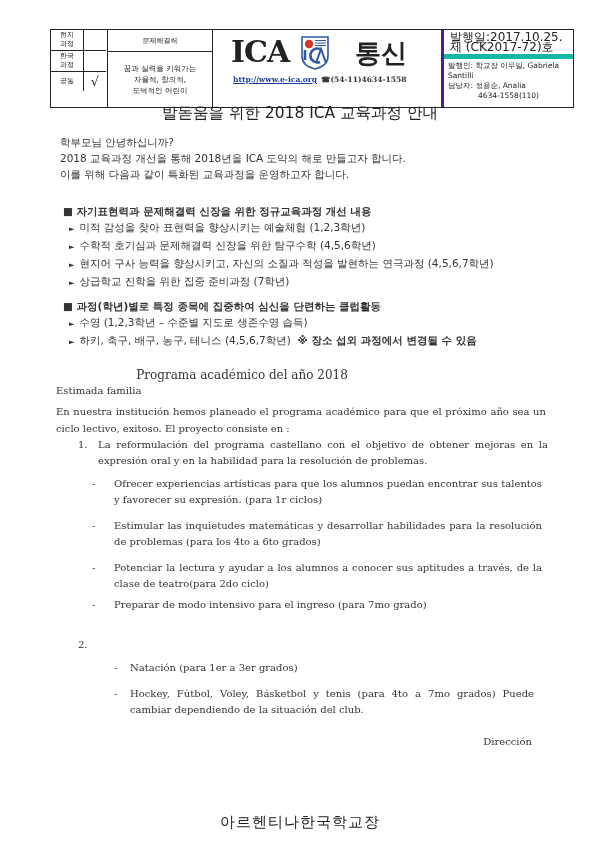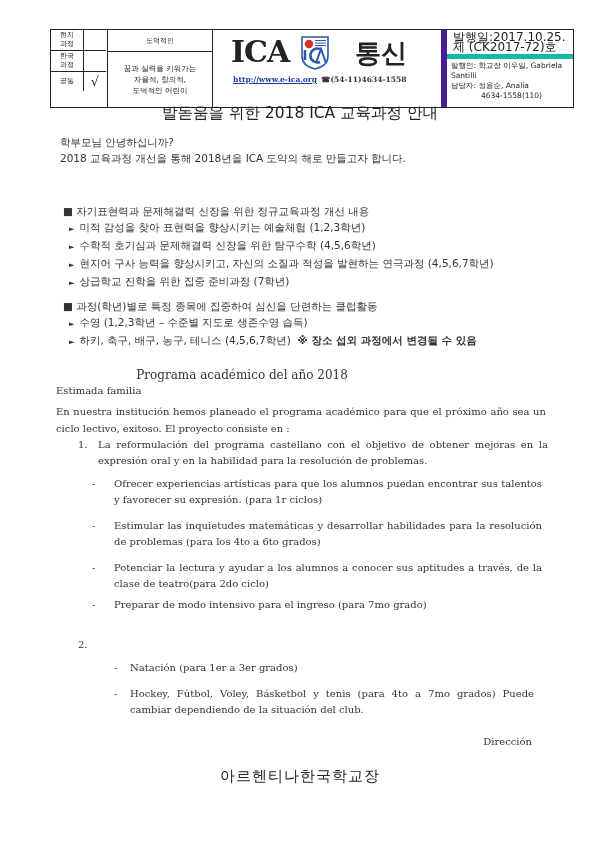--- a/index.html
+++ b/index.html
@@ -6,67 +6,67 @@
   body { width: 600px; height: 849px; position: relative; overflow: hidden; font-family: "DejaVu Sans", sans-serif; color: #222; }
   .hdr { position: absolute; left: 50px; top: 29px; width: 524px; height: 79px; border: 1px solid #222; display: flex; box-sizing: border-box; }
   .hdr-grid { width: 56px; border-right: 1px solid #222; display: grid; grid-template-columns: 33px 22px; grid-template-rows: 21px 21px 19px; }
   .hdr-grid .c { border-bottom: 1px solid #222; font-size: 7px; line-height: 9px; display: flex; align-items: center; justify-content: center; text-align: center; }
   .hdr-grid .c.l { border-right: 1px solid #222; }
   .hdr-grid .c.last { border-bottom: none; }
   .hdr-grid .check { font-size: 13px; }
   .hdr-goal { width: 104px; border-right: 1px solid #222; display: flex; flex-direction: column; }
   .hdr-goal .t { height: 21px; border-bottom: 1px solid #222; font-size: 7px; display: flex; align-items: center; justify-content: center; }
   .hdr-goal .b { flex: 1; font-size: 7.5px; line-height: 11px; display: flex; align-items: center; justify-content: center; text-align: center; }
-  .hdr-mid { width: 228px; border-right: 6px solid #4c1d95; position: relative; }
+  .hdr-mid { width: 228px; border-right: 3px solid #4c1d95; position: relative; }
   .ica { position: absolute; left: 18px; top: 4px; font-family: "DejaVu Serif", serif; font-weight: bold; font-size: 30px; letter-spacing: -1px; }
   .logo { position: absolute; left: 88px; top: 6px; width: 28px; height: 34px; }
   .tongsin { position: absolute; left: 142px; top: 6px; font-size: 26px; font-weight: bold; }
   .url { position: absolute; left: 20px; top: 45px; font-family: "DejaVu Serif", serif; font-size: 7.5px; font-weight: bold; }
   .url a { color: #1a3c9a; text-decoration: underline; }
   .url .tel { color: #333; margin-left: 4px; }
   .hdr-right { flex: 1; display: flex; flex-direction: column; }
   .hdr-right .t { height: 22px; border-bottom: 5px solid #14b8a6; font-size: 12px; line-height: 10px; padding: 2px 0 0 6px; }
   .hdr-right .b { font-size: 7.5px; line-height: 10px; padding: 2px 0 0 4px; }
   .hdr-right .b .ind { padding-left: 30px; }
 
   .title { position: absolute; left: 0; width: 600px; top: 103px; text-align: center; font-size: 15.5px; color: #222; }
   .ko { position: absolute; left: 60px; font-size: 10.5px; line-height: 16px; color: #333; }
   .sec { position: absolute; left: 63px; font-size: 10.5px; line-height: 16px; color: #333; }
-  .sec .h { font-weight: normal; }
+  .sec .h { font-weight: bold; }
   .sec .item { padding-left: 6px; }
   .sec .bul { font-size: 7px; margin-right: 5px; }
   .sec .bold { font-weight: bold; }
   .es { position: absolute; font-family: "DejaVu Serif", serif; font-size: 10px; color: #333; }
   .es-title { left: 0; width: 484px; text-align: center; top: 368px; font-size: 12px; }
   .es-p { left: 56px; width: 490px; line-height: 17px; }
   .num { left: 78px; width: 470px; line-height: 16px; display: flex; }
   .num .n { width: 20px; flex: none; }
   .dash { left: 92px; width: 450px; line-height: 16px; display: flex; }
   .dash .d { width: 22px; flex: none; }
   .dash.in2 { left: 114px; width: 420px; }
   .dash.in2 .d { width: 16px; }
   .sig-es { right: 68px; top: 736px; }
-  .sig-ko { position: absolute; left: 0; width: 600px; text-align: center; top: 767px; font-size: 15px; color: #222; letter-spacing: 1px; }
+  .sig-ko { position: absolute; left: 0; width: 600px; text-align: center; top: 813px; font-size: 15px; color: #222; letter-spacing: 1px; }
 </style>
 </head>
 <body>
 
 <div class="hdr">
   <div class="hdr-grid">
     <div class="c l" style="white-space:pre-line">현지
 과정</div>
     <div class="c"></div>
     <div class="c l" style="white-space:pre-line">한국
 과정</div>
     <div class="c"></div>
     <div class="c l last">공통</div>
     <div class="c last check">√</div>
   </div>
   <div class="hdr-goal">
-    <div class="t">도덕적인</div>
+    <div class="t">문제해결력</div>
     <div class="b" style="white-space:pre-line">꿈과 실력을 키워가는
 자율적, 창의적,
 도덕적인 어린이</div>
   </div>
   <div class="hdr-mid">
     <div class="ica">ICA</div>
     <svg class="logo" viewBox="0 0 28 34">
       <path d="M1 1 H27 V20 Q27 30 14 33 Q1 30 1 20 Z" fill="#fff" stroke="#2c58a8" stroke-width="1.6"></path>
       <circle cx="8" cy="8" r="4.2" fill="#d8332a"></circle>
       <path d="M4 14 V24" stroke="#2c58a8" stroke-width="2.6"></path>
@@ -92,20 +92,21 @@
       <div class="ind">4634-1558(110)</div>
     </div>
   </div>
 </div>
 
 <div class="title">발돋움을 위한 2018 ICA 교육과정 안내</div>
 
 <div class="ko" style="top:134px;">
   <div>학부모님 안녕하십니까?</div>
   <div>2018 교육과정 개선을 통해 2018년을 ICA 도약의 해로 만들고자 합니다.</div>
+  <div>이를 위해 다음과 같이 특화된 교육과정을 운영하고자 합니다.</div>
 </div>
 
 <div class="sec" style="top:203px;">
   <div class="h">■ 자기표현력과 문제해결력 신장을 위한 정규교육과정 개선 내용</div>
   <div class="item"><span class="bul">►</span><span>미적 감성을 찾아 표현력을 향상시키는 예술체험 (1,2,3학년)</span></div>
   <div class="item"><span class="bul">►</span><span>수학적 호기심과 문제해결력 신장을 위한 탐구수학 (4,5,6학년)</span></div>
   <div class="item"><span class="bul">►</span><span>현지어 구사 능력을 향상시키고, 자신의 소질과 적성을 발현하는 연극과정 (4,5,6,7학년)</span></div>
   <div class="item"><span class="bul">►</span><span>상급학교 진학을 위한 집중 준비과정 (7학년)</span></div>
 </div>
 

